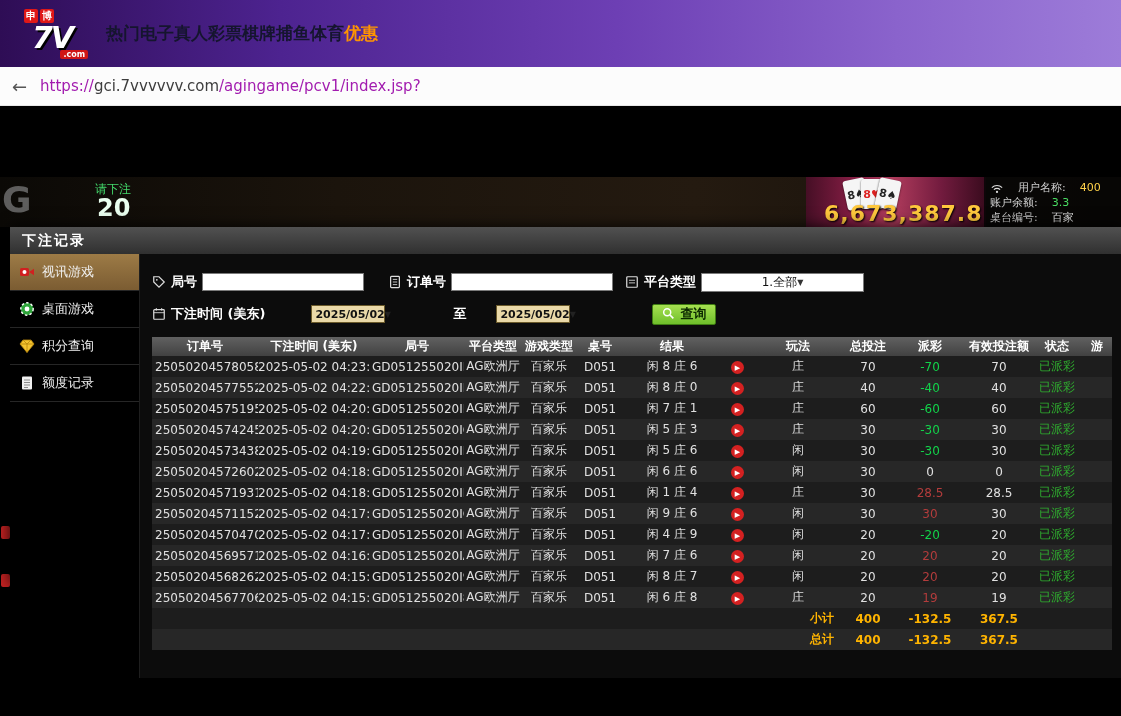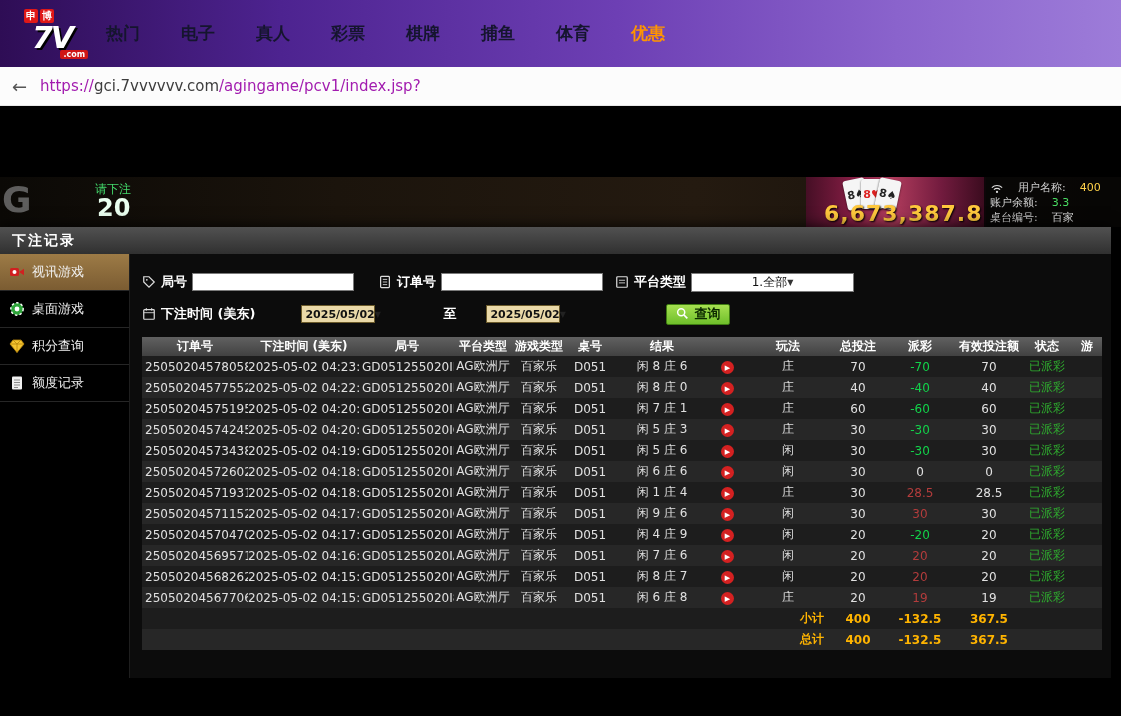--- a/index.html
+++ b/index.html
@@ -11,21 +11,21 @@
   .topnav { height:67px; background:linear-gradient(90deg,#2e0d55 0%,#4d2390 25%,#6d3fb4 55%,#8a63cc 80%,#9d7cd9 100%);
     display:flex; align-items:center; }
   .logo { margin-left:16px; width:72px; display:flex; flex-direction:column; align-items:center; cursor:pointer; }
   .logo-badges { display:flex; gap:2px; align-self:flex-start; margin-left:8px; }
   .badge { width:14px; height:14px; background:#e01818; color:#fff; font-size:10px; font-weight:bold;
     display:flex; align-items:center; justify-content:center; border-radius:2px; }
   .logo-main { font-size:30px; font-weight:900; font-style:italic; color:#fff; line-height:1;
     letter-spacing:-2px; text-shadow:2px 2px 0 #000; }
   .logo-suffix { background:#d01616; color:#fff; font-size:8px; font-weight:bold; padding:0 3px;
     border-radius:2px; align-self:flex-end; margin-top:-3px; }
-  .nav-items { display:flex; gap:41px; margin-left:18px; }
+  .nav-items { display:flex; margin-left:18px; }
   .nav-item { font-size:17px; font-weight:bold; color:#15152e; cursor:pointer; white-space:nowrap; }
   .nav-item.highlight { color:#ff9500; }
 
   
   .titlebar { height:38px; background:#f1f1f1; border-bottom:1px solid #e2e2e2;
     display:flex; align-items:center; padding-left:3px; position:relative;
     color:#9b9b9b; font-size:13.5px; }
   .minimize-btn { position:absolute; right:14px; top:6px; color:#333; font-size:15px; cursor:pointer; }
 
   
@@ -54,21 +54,21 @@
     letter-spacing:1px; text-shadow:1px 1px 2px #000; white-space:nowrap; }
   .gs-panel { position:absolute; left:984px; top:0; right:0; height:50px; background:rgba(5,5,5,.82);
     padding:3px 6px; font-size:11px; color:#c9c9c9; line-height:15px; overflow:hidden; white-space:nowrap; }
   .gs-line { display:flex; align-items:center; gap:14px; }
   .gs-label { color:#cfcfcf; }
   .wifi { display:inline-flex; width:14px; }
 
   .float-dot { position:absolute; left:1px; width:9px; height:13px; background:#c42222; border-radius:2px; }
 
   
-  .modal { position:absolute; left:0; top:121px; width:1111px; height:357px;
+  .modal { position:absolute; left:10px; top:121px; width:1111px; height:357px;
     background:#0c0c0c; box-shadow:0 0 14px rgba(0,0,0,.9); }
   .modal-header { height:27px; background:linear-gradient(#515151,#303030);
     display:flex; align-items:center; padding-left:12px;
     color:#fff; font-size:14px; font-weight:bold; letter-spacing:2px; }
   .modal-body { display:flex; height:424px; }
 
   .sidebar { width:130px; background:#000; border-right:1px solid #1e1e1e; }
   .side-item { height:37px; display:flex; align-items:center; gap:7px; padding-left:9px;
     border-bottom:1px solid #262626; color:#f0f0f0; font-size:13px; cursor:pointer; }
   .side-item.active { background:linear-gradient(#9d7b46,#7b5c32); }
@@ -86,21 +86,21 @@
   .fselect { width:163px; height:19px; background:#fff; border:1px solid #7a7a7a; color:#111; font-size:12px;
     display:flex; align-items:center; justify-content:center; padding:0 4px; cursor:pointer; }
   .fselect::after { content:"▼"; font-size:8px; color:#333; }
   .ml24 { margin-left:24px; } .ml12 { margin-left:12px; }
   .fdate { margin-left:46px; width:74px; height:18px; background:#ead9a8; border:1px solid #6b5a2a;
     color:#111; font-size:11px; font-weight:bold; display:flex; align-items:center;
     justify-content:space-between; padding:0 3px; cursor:pointer; }
   .fdate::after { content:"▼"; font-size:8px; color:#222; }
   .fdate.second { margin-left:30px; }
   .to-label { margin-left:68px; color:#fff; font-size:13px; font-weight:bold; }
-  .search-btn { margin-left:106px; height:21px; padding:0 9px; border:1px solid #3f7d12; border-radius:2px;
+  .search-btn { margin-left:82px; height:21px; padding:0 9px; border:1px solid #3f7d12; border-radius:2px;
     background:linear-gradient(#a6e050,#6fbf2b); color:#0c2a00; font-size:13px; font-weight:bold;
     display:flex; align-items:center; gap:4px; cursor:pointer; }
 
   
   .btable { margin-top:10px; width:960px; font-size:12px; }
   .thead { display:flex; height:19px; align-items:center; color:#fff; font-weight:bold;
     background:linear-gradient(#616161,#414141); }
   .thead > div { text-align:center !important; padding-left:0 !important; }
   .thead > div, .trow > div, .sumrow > div {
     overflow:hidden; white-space:nowrap; text-align:center; flex-shrink:0; }

